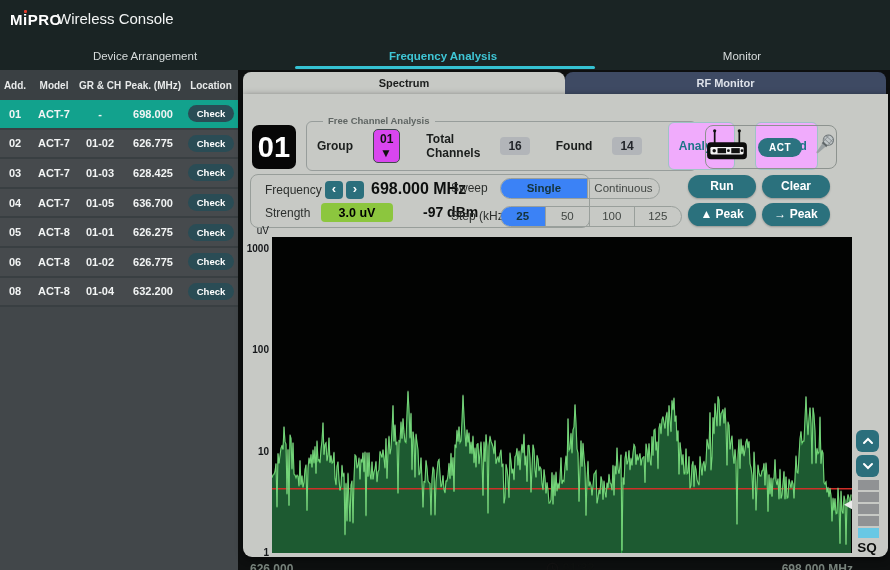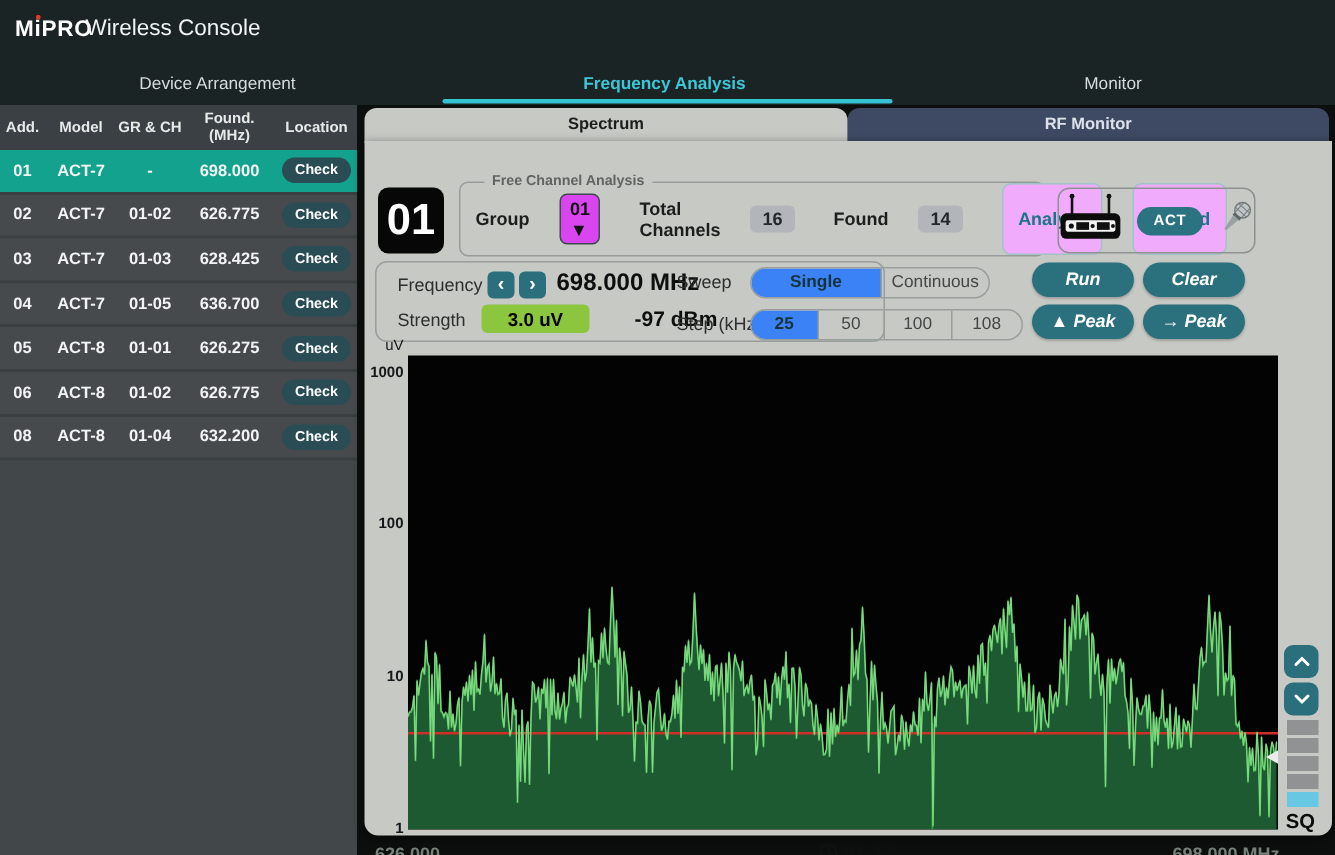--- a/index.html
+++ b/index.html
@@ -59,21 +59,21 @@
   .dbm-val { position:absolute; left:172px; top:29px; font-size:14px; font-weight:bold; color:#0d0f0e; }
 
   
   .seg-label { position:absolute; left:208px; font-size:12px; color:#2c2f2d; }
   .seg { position:absolute; left:257px; height:21px; border:1px solid #999f9b; border-radius:11px; overflow:hidden; display:flex; }
   .seg > div { height:100%; line-height:19px; text-align:center; font-size:11.5px; color:#424744; border-right:1px solid #999f9b; cursor:pointer; }
   .seg > div:last-child { border-right:none; }
   .seg > div.sel { background:#3b82f6; color:#15333a; font-weight:bold; }
 
   
-  .teal-btn { position:absolute; width:68px; height:23px; background:#2b717d; border-radius:12px; color:#fff; font-size:12px; font-weight:bold; text-align:center; line-height:23px; cursor:pointer; box-shadow:0 1px 2px rgba(0,0,0,.25);font-style:italic; }
+  .teal-btn { position:absolute; width:68px; height:23px; background:#2b717d; border-radius:12px; color:#fff; font-size:12px; font-weight:bold; text-align:center; line-height:23px; cursor:pointer; box-shadow:0 1px 2px rgba(0,0,0,.25); }
 
   
   .uv-label { position:absolute; left:0; top:131px; width:26px; text-align:right; font-size:10px; font-weight:normal; color:#15171a; }
   .ytick { position:absolute; left:0; width:26px; text-align:right; font-size:10px; font-weight:bold; color:#15171a; }
   .plot { position:absolute; left:29px; top:143px; width:580px; height:316px; background:#020302; }
   .xlab { position:absolute; top:468px; font-size:12px; font-weight:bold; color:#76817a; }
   .clockwrap { position:absolute; left:277px; top:467px; width:100px; display:flex; align-items:center; justify-content:center; gap:4px; font-size:12.5px; font-weight:bold; color:#0e100f; }
 
   
   .updown { position:absolute; left:613px; width:23px; height:22px; background:#2b6f7c; border-radius:6px; display:flex; align-items:center; justify-content:center; cursor:pointer; }
@@ -97,21 +97,21 @@
     <div class="navtab active" style="left:333px;width:220px;">Frequency Analysis</div>
     <div class="navtab" style="left:632px;width:220px;">Monitor</div>
     <div class="nav-underline"></div>
   </div>
 
   <div class="sidebar">
     <div class="srow thead">
       <div>Add.</div>
       <div>Model</div>
       <div>GR &amp; CH</div>
-      <div>Found. (MHz)</div>
+      <div>Peak. (MHz)</div>
       <div>Location</div>
     </div>
     <div class="tbody" id="device-rows">
         <div class="srow trow selected">
           <div>01</div>
           <div>ACT-7</div>
           <div>-</div>
           <div>698.000</div>
           <div><span class="check-btn">Check</span></div>
         </div>
@@ -223,21 +223,21 @@
       <span class="seg-label" style="top:87px;">Sweep</span>
       <div class="seg" id="sweep-seg" style="top:84px;width:160px;">
           <div class="sel" style="width: 88px;">Single</div>
           <div style="width: 72px;">Continuous</div>
         </div>
       <span class="seg-label" style="top:115px;">Step (kHz)</span>
       <div class="seg" id="step-seg" style="top:112px;width:182px;">
           <div class="sel" style="width: 45px;">25</div>
           <div style="width: 45px;">50</div>
           <div style="width: 45px;">100</div>
-          <div style="width: 47px;">108</div>
+          <div style="width: 47px;">125</div>
         </div>
 
       <span class="teal-btn" style="left:445px;top:81px;">Run</span>
       <span class="teal-btn" style="left:519px;top:81px;">Clear</span>
       <span class="teal-btn" style="left:445px;top:109px;">▲ Peak</span>
       <span class="teal-btn" style="left:519px;top:109px;">→ Peak</span>
 
       <span class="uv-label">uV</span>
       <div id="yticks">
           <span class="ytick" style="top: 149.1px;">1000</span>

